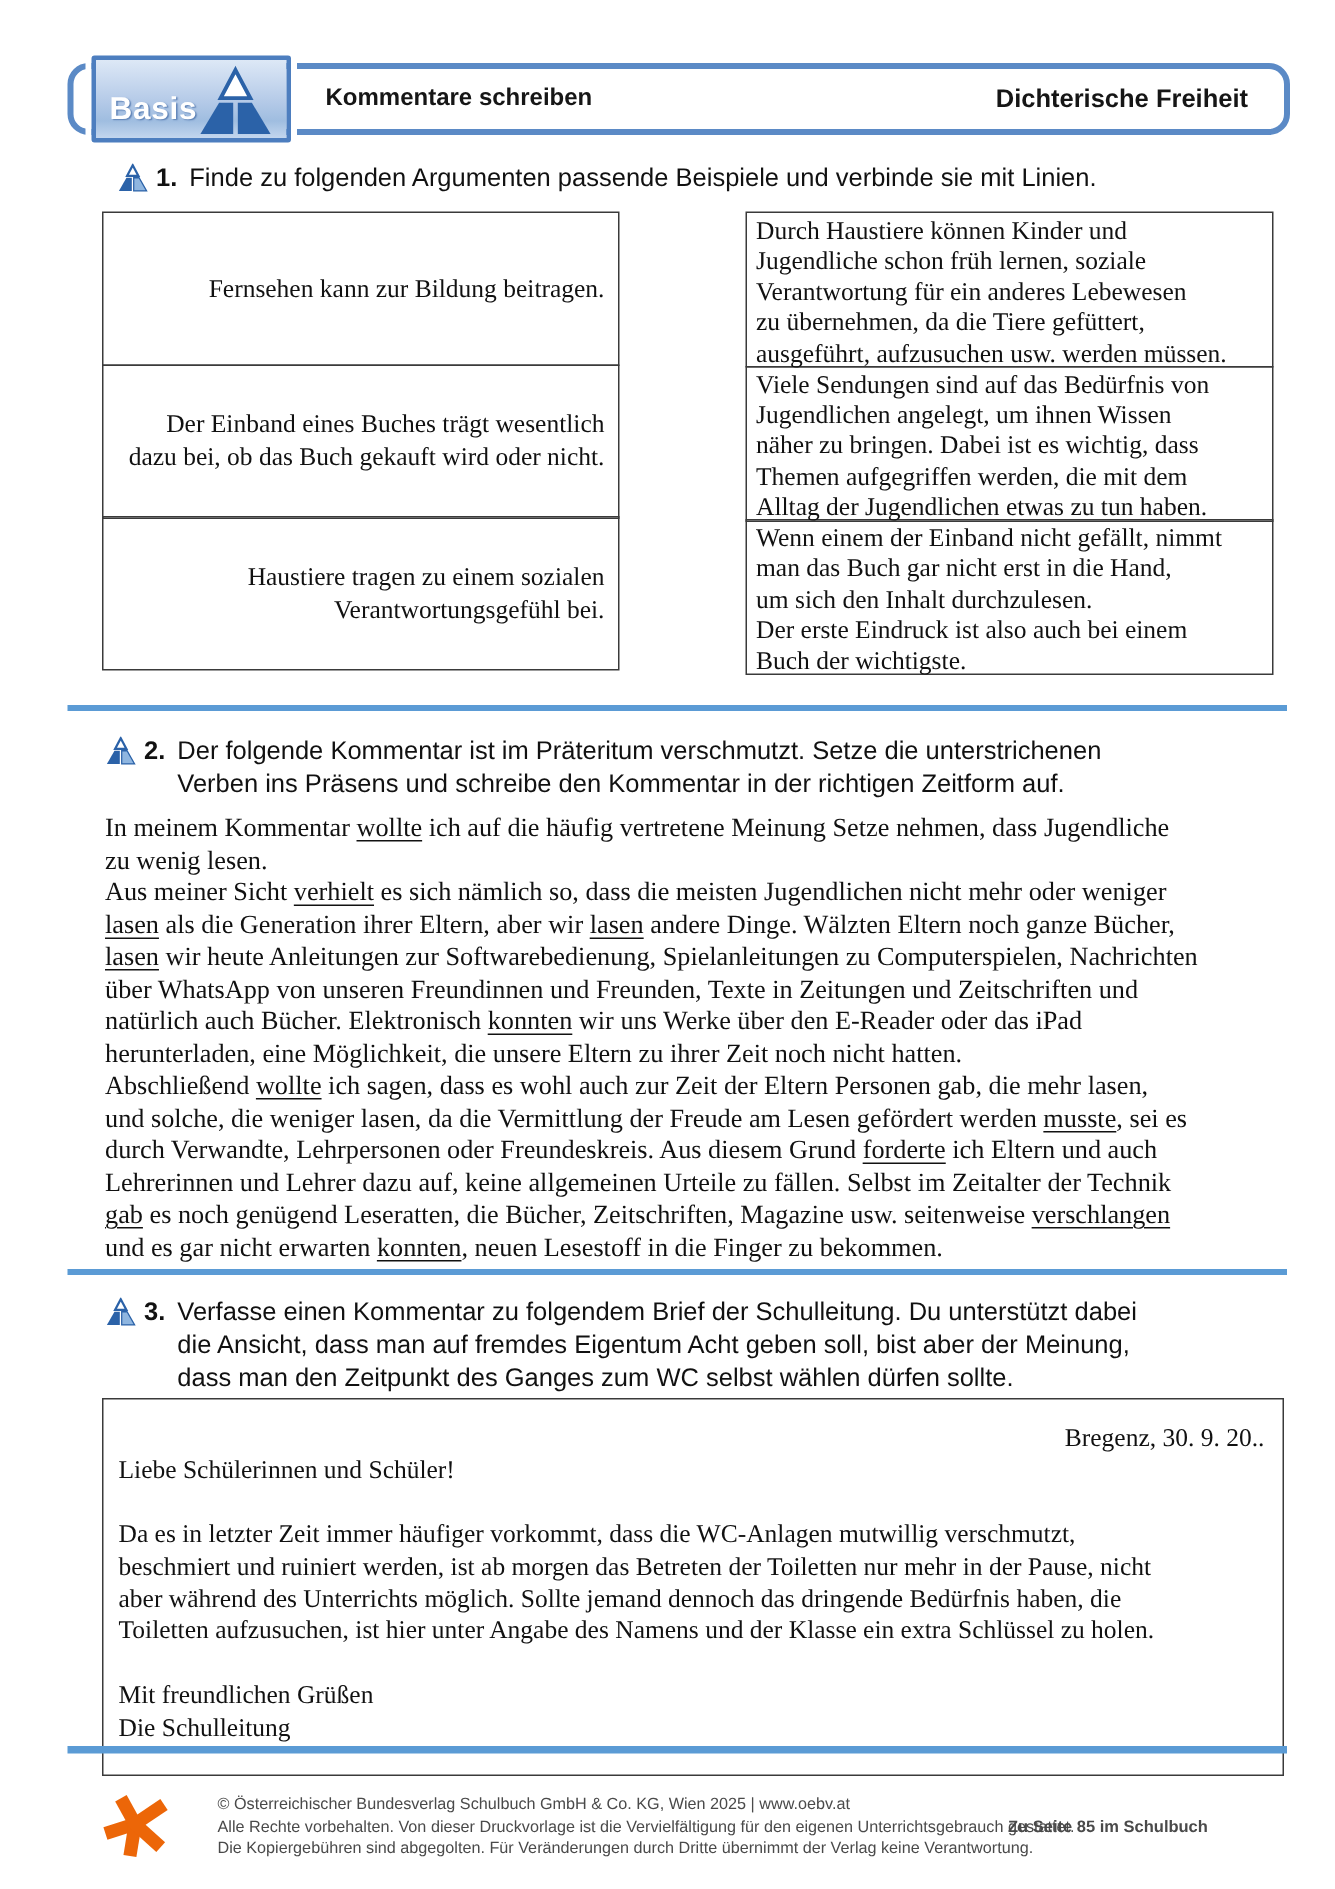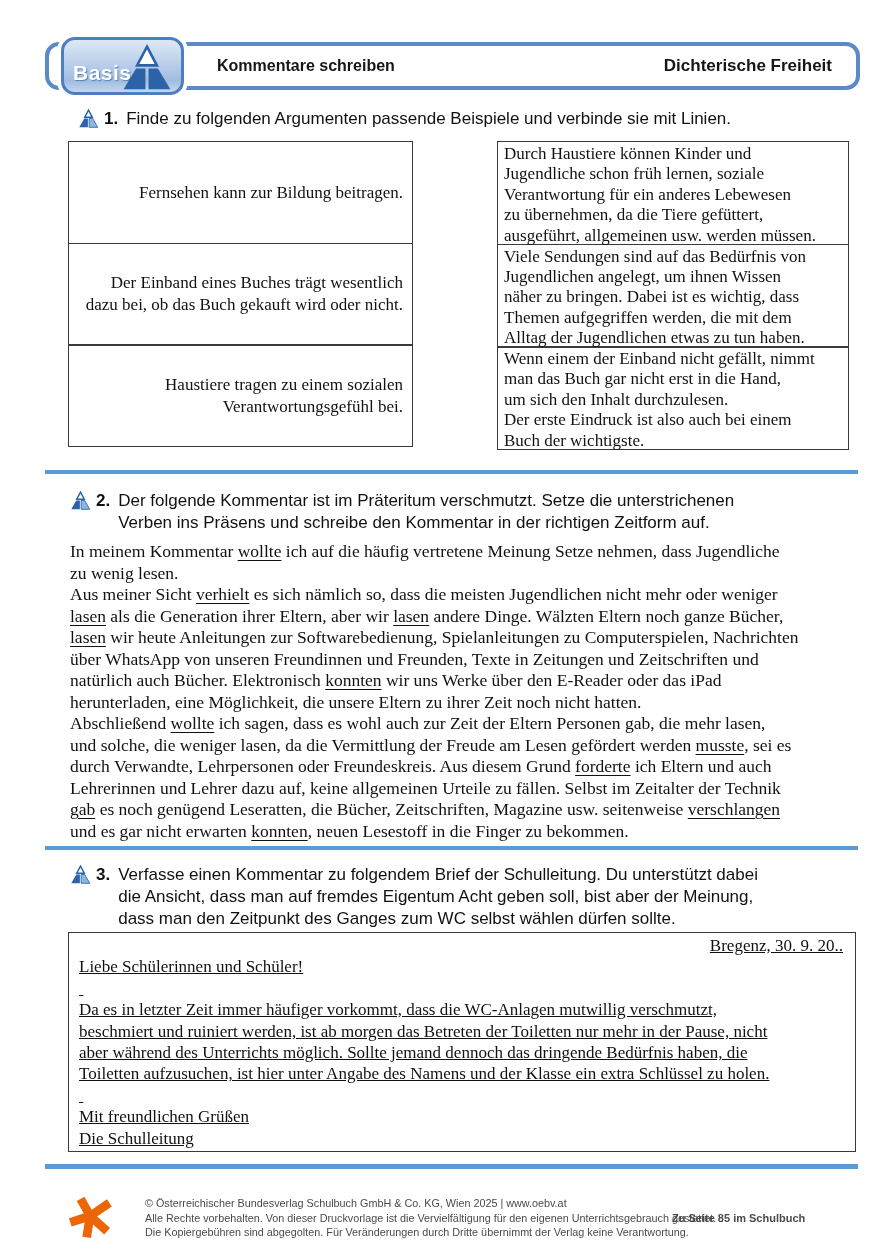--- a/index.html
+++ b/index.html
@@ -6,22 +6,22 @@
   #page{position:relative;width:890px;height:1259px;background:#fff;overflow:hidden;
         font-family:"Liberation Sans",sans-serif;color:#111;}
 
   
   .header-bar{position:absolute;left:45px;top:42px;width:815px;height:48px;
               border:4px solid #5b8ac6;border-radius:14px;box-sizing:border-box;}
   .header-title{position:absolute;left:168px;top:50%;transform:translateY(-50%);
                 font-size:16px;font-weight:bold;color:#161616;white-space:nowrap;}
   .header-topic{position:absolute;right:24px;top:50%;transform:translateY(-50%);
                 font-size:17px;font-weight:bold;color:#161616;white-space:nowrap;}
-  .basis-badge{position:absolute;left:12px;top:-9px;width:123px;height:58px;
-               border:3px solid #4d7ebf;border-radius:14px;box-sizing:border-box;
+  .basis-badge{position:absolute;left:12px;top:-9px;width:133px;height:58px;
+               border:3px solid #4d7ebf;border-radius:2px;box-sizing:border-box;
                background:linear-gradient(180deg,#dde8f6 0%,#b3c9e7 55%,#9fbde0 78%,#c3d6ee 100%);
                box-shadow:0 0 0 4px #fff;}
   .basis-label{position:absolute;left:9px;bottom:7px;color:#fff;font-weight:bold;
                font-size:21px;letter-spacing:.5px;text-shadow:1px 1px 1px #5a7fb4;}
   .basis-pyr{position:absolute;right:8px;top:3px;height:49px;width:52px;}
 
   
   .task-head{position:absolute;display:flex;align-items:flex-start;font-size:17px;}
   .task-icon{width:21px;height:19px;margin-top:1px;flex:0 0 auto;}
   .task-num{font-weight:bold;margin:0 8px 0 5px;line-height:22px;}
@@ -43,23 +43,23 @@
   
   .divider{position:absolute;left:45px;width:813px;height:4px;background:#5b9bd5;}
 
   
   .commentary{position:absolute;left:70px;top:541px;width:800px;
               font-family:"Liberation Serif",serif;font-size:17.5px;line-height:21.5px;}
   .commentary div{white-space:nowrap;}
   .uline{text-decoration:underline;text-underline-offset:3px;}
 
   
-  .letter{position:absolute;left:68px;top:932px;width:788px;height:220px;box-sizing:border-box;
-          border:1.5px solid #3a3a3a;padding:2px 12px 0 10px;
-          font-family:"Liberation Serif",serif;font-size:17px;line-height:21.4px;text-decoration:underline;}
+  .letter{position:absolute;left:68px;top:932px;width:788px;height:252px;box-sizing:border-box;
+          border:1.5px solid #3a3a3a;padding:15px 12px 0 10px;
+          font-family:"Liberation Serif",serif;font-size:17px;line-height:21.4px;}
   .letter-date{text-align:right;}
   .letter-body div{white-space:nowrap;}
 
   
   .footer-divider{position:absolute;left:45px;top:1164px;width:813px;height:5px;background:#5b9bd5;}
   .oebv-logo{position:absolute;left:68px;top:1189px;width:46px;height:54px;}
   .copyright{position:absolute;left:145px;top:1196px;font-size:10.8px;line-height:14.6px;color:#4a4a4a;}
   .copyright div{white-space:nowrap;}
   .page-ref{position:absolute;left:672px;top:1212px;font-size:11px;font-weight:bold;color:#4a4a4a;white-space:nowrap;text-align:right;}
 </style>
@@ -103,21 +103,21 @@
     <div class="arg-box">
         <div>Haustiere tragen zu einem sozialen Verantwortungsgefühl bei.</div>
       </div>
   </div>
   <div class="col" style="left:497px;top:141px;">
     <div class="ex-box">
         <div>Durch Haustiere können Kinder und</div>
         <div>Jugendliche schon früh lernen, soziale</div>
         <div>Verantwortung für ein anderes Lebewesen</div>
         <div>zu übernehmen, da die Tiere gefüttert,</div>
-        <div>ausgeführt, allgemeinen usw. werden müssen.</div>
+        <div>ausgeführt, aufzusuchen usw. werden müssen.</div>
       </div>
     <div class="ex-box">
         <div>Viele Sendungen sind auf das Bedürfnis von</div>
         <div>Jugendlichen angelegt, um ihnen Wissen</div>
         <div>näher zu bringen. Dabei ist es wichtig, dass</div>
         <div>Themen aufgegriffen werden, die mit dem</div>
         <div>Alltag der Jugendlichen etwas zu tun haben.</div>
       </div>
     <div class="ex-box">
         <div>Wenn einem der Einband nicht gefällt, nimmt</div>

